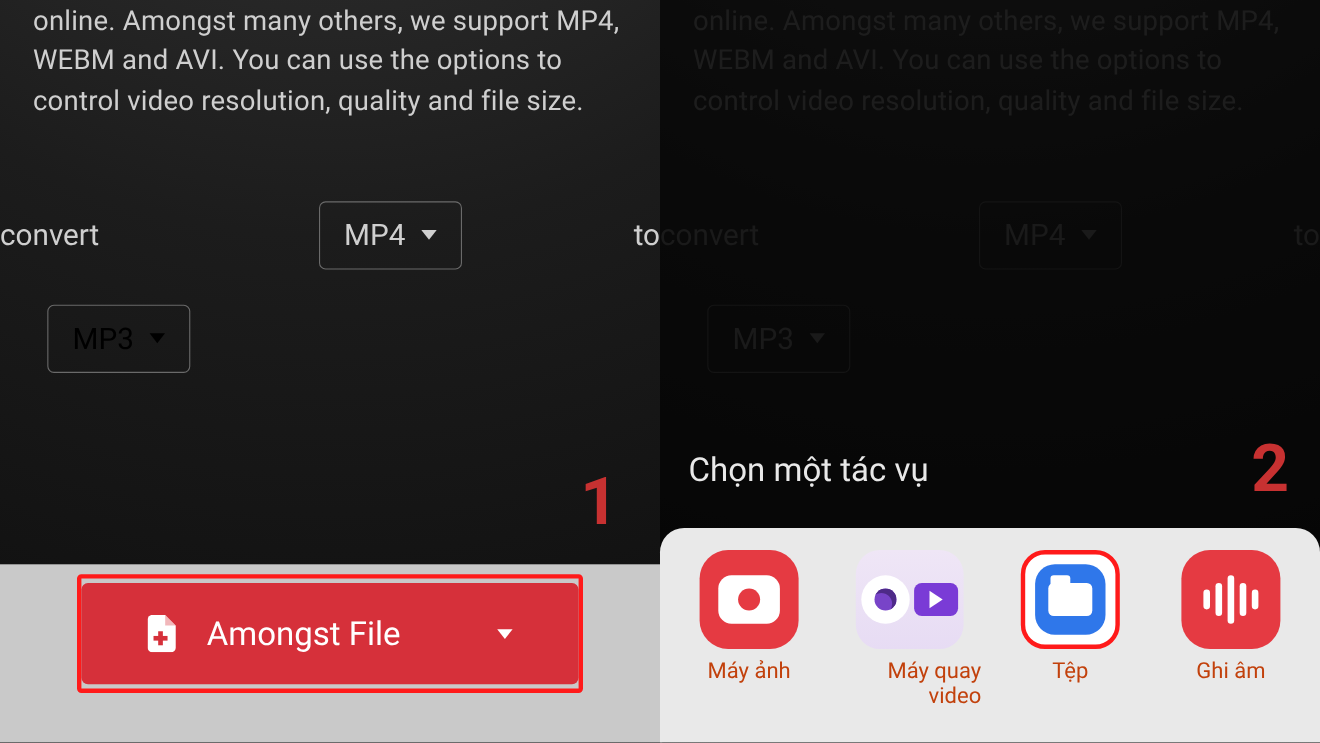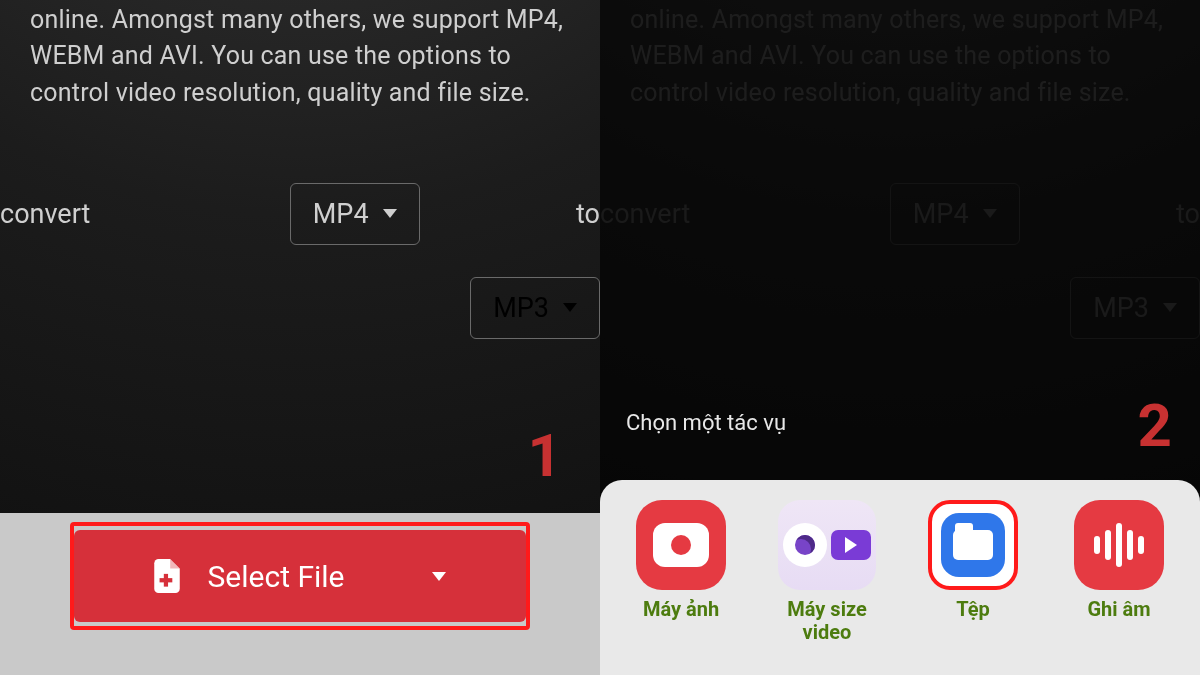--- a/index.html
+++ b/index.html
@@ -7,38 +7,38 @@
   .panel { width:600px; height:675px; position:relative; }
   .panel-inner { position:absolute; inset:0; background: radial-gradient(circle at 50% -400px, #3a3a3a 0%, #1c1c1c 55%, #0e0e0e 100%); }
   .dimmer { position:absolute; inset:0; background:rgba(0,0,0,0.65); }
   .desc { color:#cfcfcf; font-size:25px; line-height:1.45; padding: 2px 28px 0 30px; letter-spacing:.2px; }
   .desc.dim { color:#555; }
   .convert-row { display:flex; align-items:center; justify-content:space-between; gap:24px; margin-top:72px; color:#cfcfcf; font-size:27px; }
   .convert-row.dim { color:#4a4a4a; }
   .format-box { border:1px solid #6a6a6a; border-radius:6px; padding:14px 22px; display:flex; align-items:center; gap:14px; font-size:27px;margin-left:43px; }
   .format-box.dim { border-color:#3a3a3a; color:#4a4a4a; }
   .chev { width:0; height:0; border-left:7px solid transparent; border-right:7px solid transparent; border-top:9px solid currentColor; display:inline-block; }
-  .to-row { display:flex; justify-content:flex-end; margin-top:32px; }
+  .to-row { display:flex; justify-content:flex-start; margin-top:32px; }
   .step-num { position:absolute; font-size:60px; font-weight:700; }
   .step1 { color:#c73131; right:38px; top:420px; }
   .step2 { color:#c73131; right:28px; top:390px; }
   
   .grey-tray { background:#c9c9c9; height:162px; width:100%; position:absolute; bottom:0; left:0; }
   .select-hi { position:absolute; left:70px; right:70px; top:522px; height:108px; border:4px solid #ff1a1a; border-radius:4px; display:flex; align-items:center; justify-content:center; }
   .select-btn { background:#d6303a; width:100%; height:92%; border-radius:6px; display:flex; align-items:center; justify-content:center; gap:28px; color:#fff; font-size:30px; }
   .sel-gap { width:32px; }
   .file-icon { width:26px; height:34px; position:relative; }
   .file-icon svg { width:100%; height:100%; display:block; }
   .btn-chev { color:#fff; }
   .divider { width:2px; height:675px; background:#d6d6d6; position:absolute; left:600px; top:0; }
   
-  .sheet-title { position:absolute; left:26px; top:410px; color:#e8e8e8; font-size:22px; }
+  .sheet-title { position:absolute; left:26px; top:410px; color:#e8e8e8; font-size:30px; }
   .sheet { position:absolute; left:0; right:0; bottom:0; height:195px; background:#e9e9e9; border-top-left-radius:22px; border-top-right-radius:22px; display:flex; align-items:flex-start; justify-content:space-around; padding:20px 8px 0 8px; }
   .app { width:130px; display:flex; flex-direction:column; align-items:center; gap:8px; }
-  .app .label { font-size:20px; color:#4d7c0f; text-align:center; line-height:1.15;font-weight:bold; }
+  .app .label { font-size:20px; color:#c2410c; text-align:right; line-height:1.15; }
   .icon-circle { width:90px; height:90px; border-radius:22px; display:flex; align-items:center; justify-content:center; }
   .camera-bg { background:#e53a42; border-radius:26px; }
   .record-bg { background:linear-gradient(#efe6f6,#e7dcf4); border-radius:22px; width:98px; }
   .voice-bg { background:#e53a42; border-radius:26px; }
   .files-bg { background:#ffffff; border-radius:22px; position:relative; border:4px solid #ff1a1a; }
   .files-inner { width:64px; height:64px; border-radius:18px; background:#2f77ea; display:flex; align-items:center; justify-content:center; }
   
   .cam { width:56px; height:44px; background:#fff; border-radius:12px; position:relative; display:flex; align-items:center; justify-content:center; }
   .cam .lens { width:20px; height:20px; border-radius:50%; background:#e53a42; }
   .cam .dot { width:9px; height:9px; border-radius:50%; background:#fff; position:absolute; right:6px; top:7px; }
@@ -86,21 +86,21 @@
     <div class="select-hi">
       <div class="select-btn">
         <span class="file-icon">
           <svg viewBox="0 0 24 32">
               <path fill="#fff" d="M4 0h11l9 9v19a4 4 0 0 1-4 4H4a4 4 0 0 1-4-4V4a4 4 0 0 1 4-4z"></path>
               <path fill="#d6303a" d="M15 0v9h9z" opacity=".35"></path>
               <rect x="9" y="14" width="4" height="12" fill="#d6303a"></rect>
               <rect x="5" y="18" width="12" height="4" fill="#d6303a"></rect>
             </svg>
         </span>
-        <span>Select File</span>
+        <span>Amongst File</span>
         <span class="sel-gap"></span>
         <span class="chev btn-chev"></span>
       </div>
     </div>
   </div>
 </div>
 
 <div class="divider"></div>
 
 <div class="panel">
@@ -144,21 +144,21 @@
         <div class="icon-circle record-bg">
           <div class="recorder">
             <div class="rec-cam">
                 <div class="rec-lens"></div>
               </div>
             <div class="rec-play">
                 <div class="tri"></div>
               </div>
           </div>
         </div>
-        <div class="label">Máy size video</div>
+        <div class="label">Máy quay video</div>
       </div>
 
       <div class="app">
         <div class="icon-circle files-bg">
           <div class="files-inner">
             <div class="folder"></div>
           </div>
         </div>
         <div class="label">Tệp</div>
       </div>

